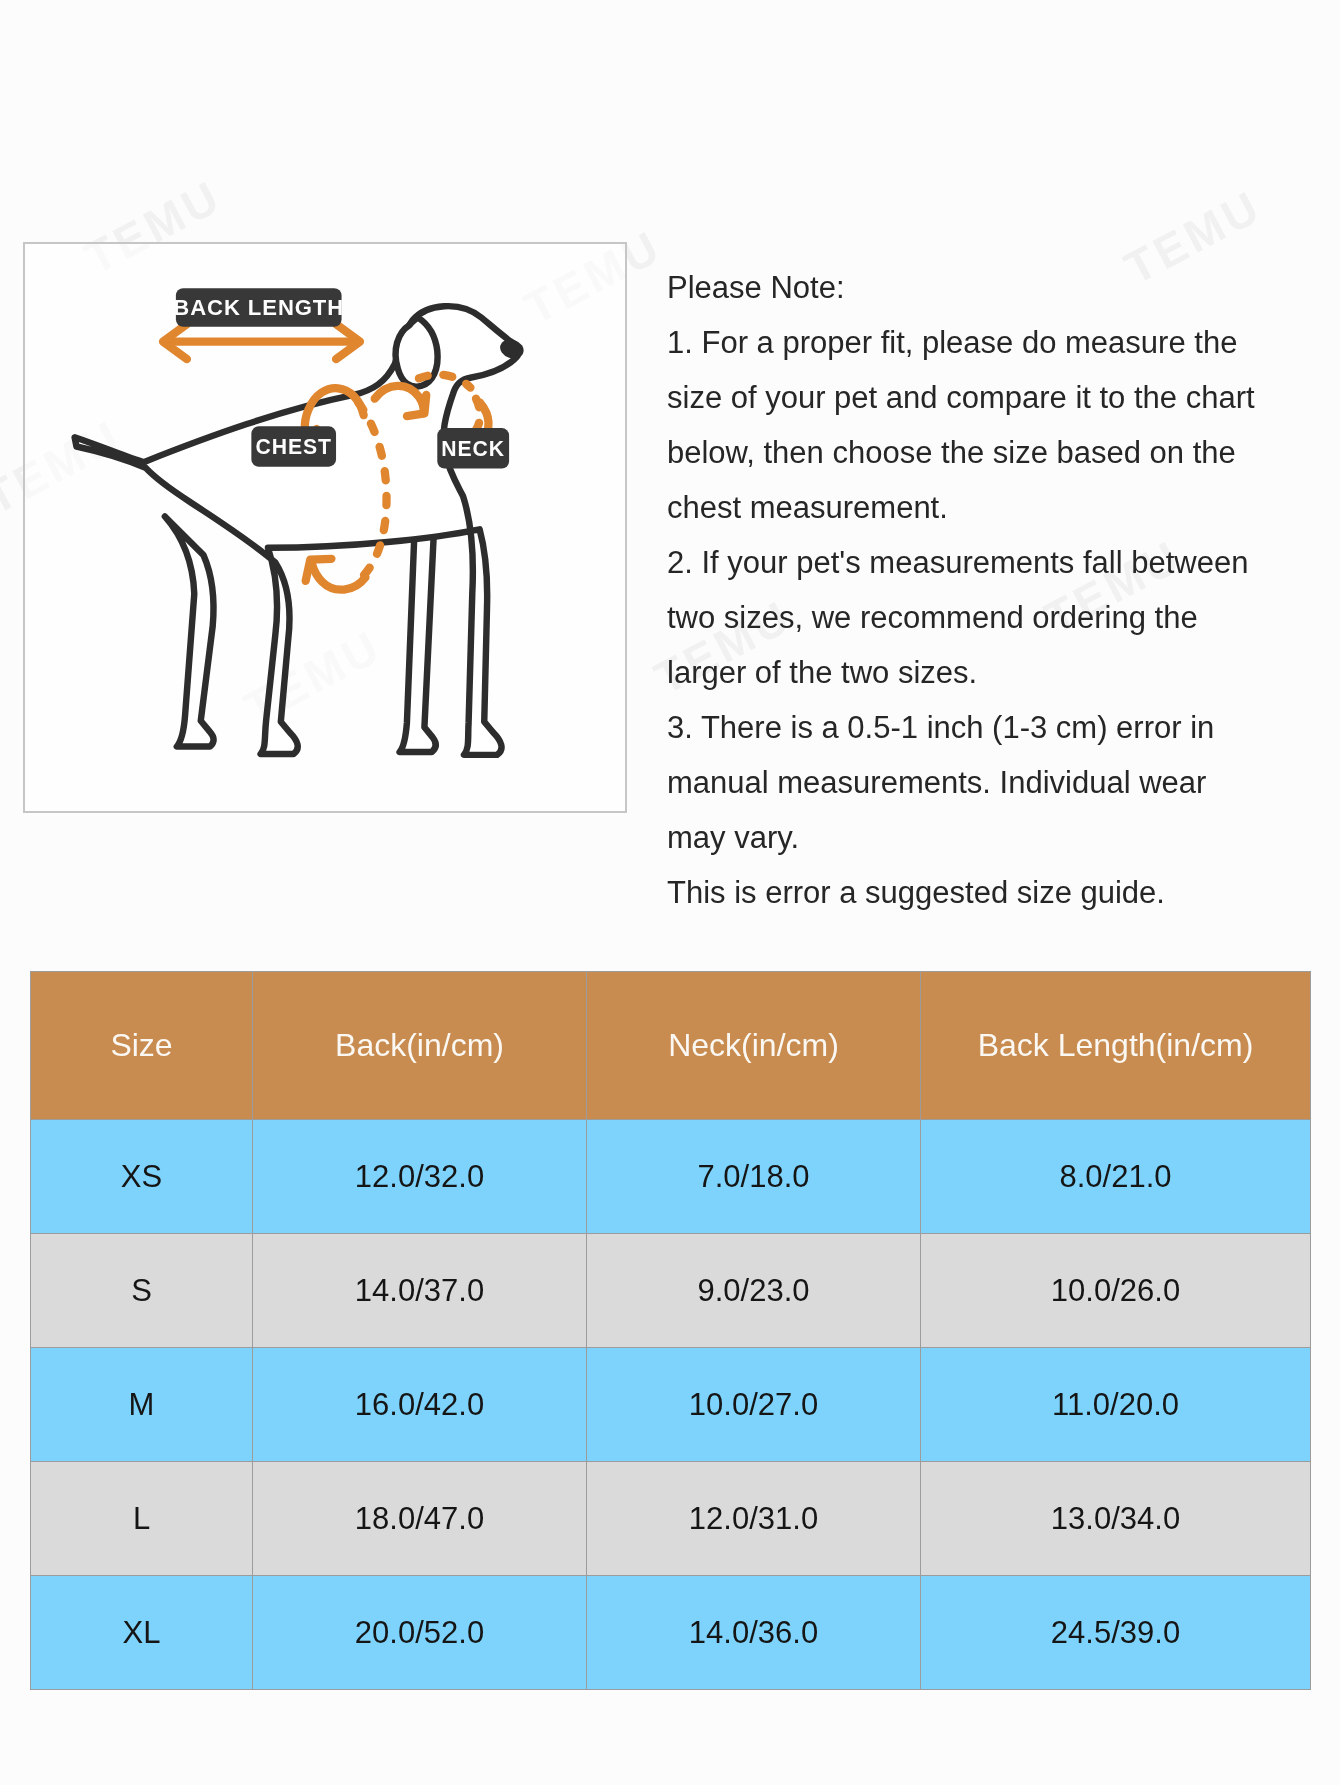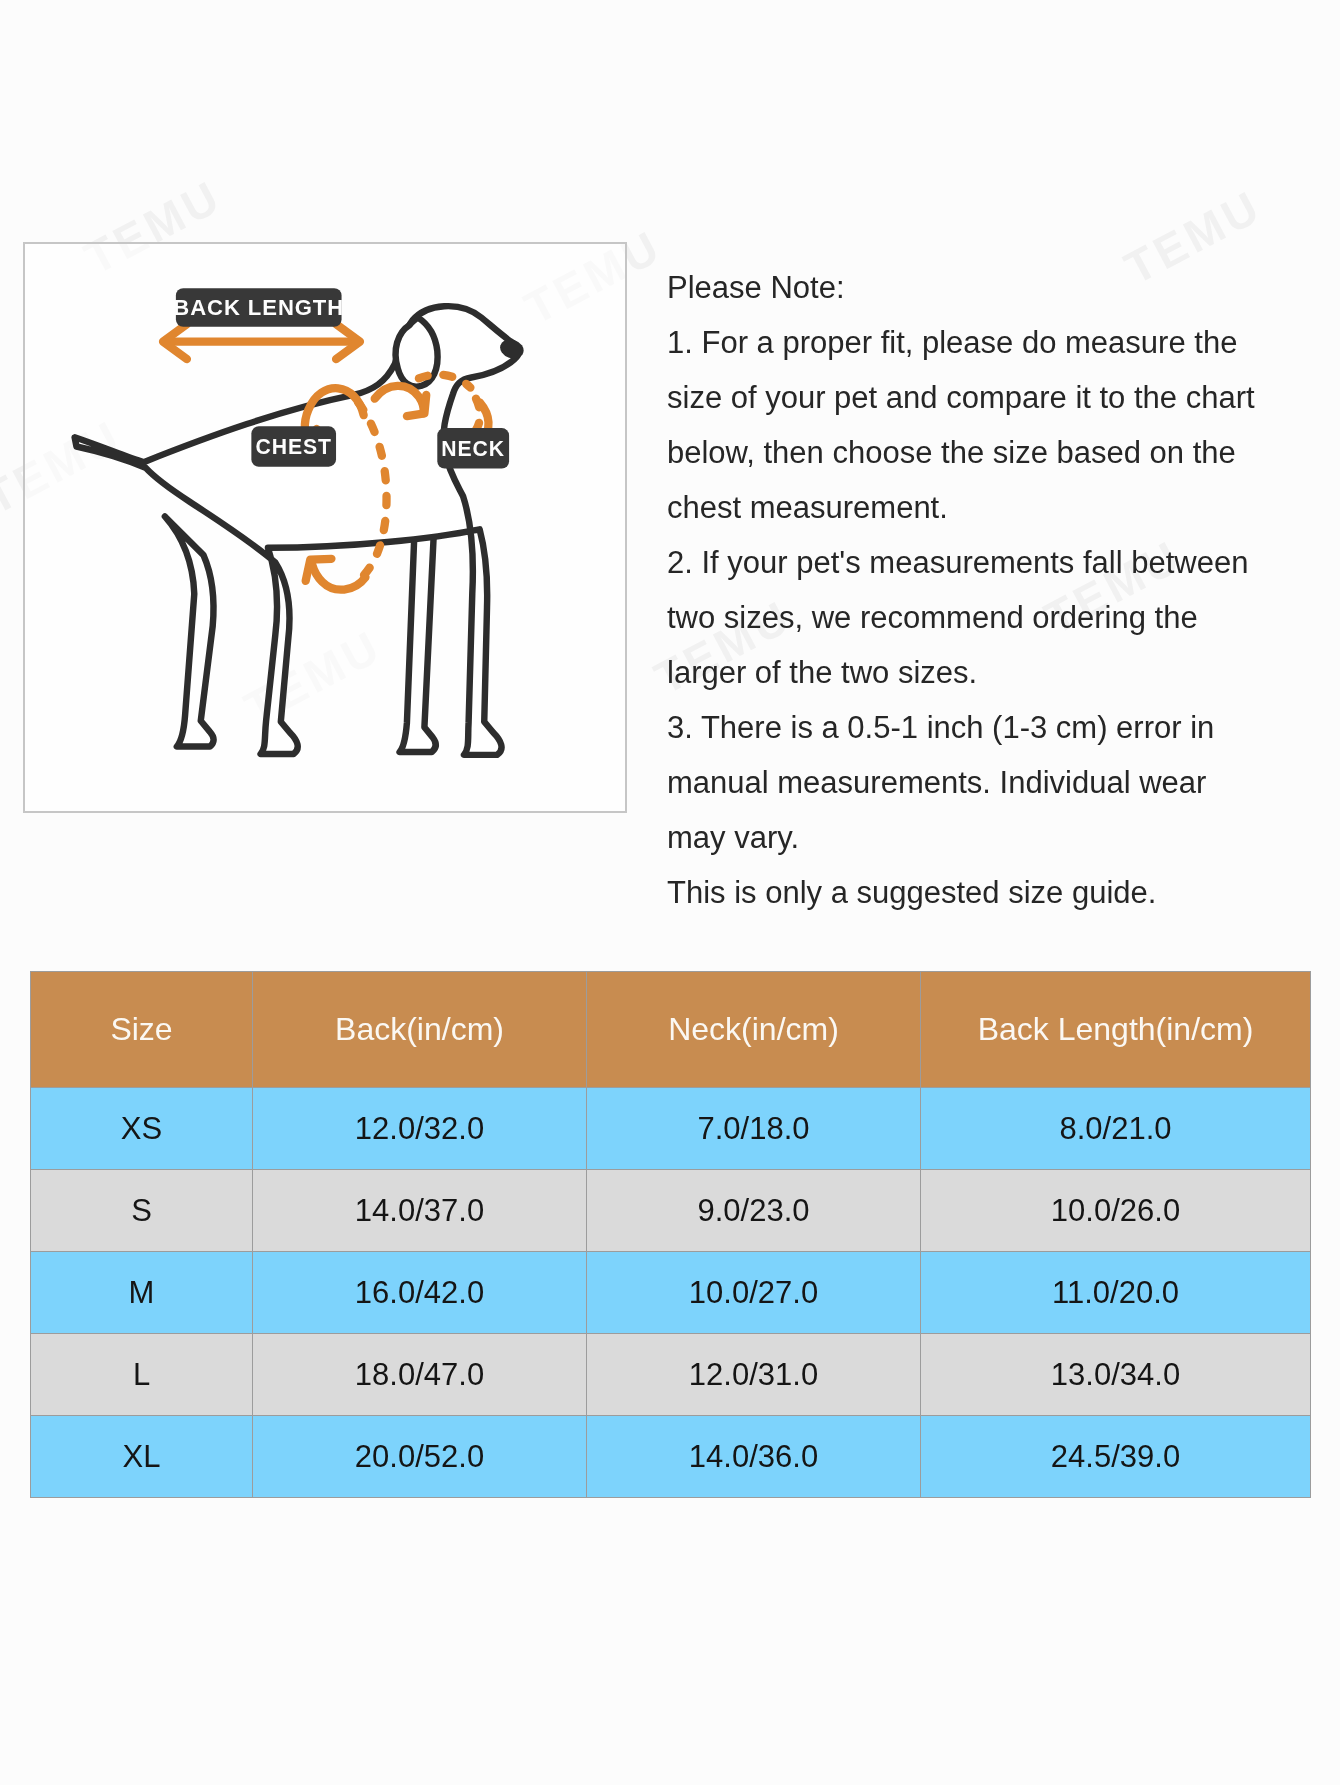--- a/index.html
+++ b/index.html
@@ -33,21 +33,21 @@
     color:#262626;font-size:31px;line-height:55px;
   }
   .note div{white-space:nowrap;}
   
   .size-table{
     position:absolute;left:30px;top:971px;
     border-collapse:collapse;table-layout:fixed;width:1280px;
   }
   .size-table th,.size-table td{
     border:1px solid #9c9c9c;text-align:center;vertical-align:middle;
-    padding:0;overflow:hidden;
+    padding:16px;overflow:hidden;
   }
   .size-table th{
     background:#c88c50;color:#fbf8f3;font-weight:normal;
     font-size:32px;height:115px;
   }
   .size-table td{
     font-size:31px;color:#151515;height:81px;background:#7dd3fc;
   }
   .size-table tr.alt td{background:#dadada;}
 </style>
@@ -152,21 +152,21 @@
   <div>1. For a proper fit, please do measure the</div>
   <div>size of your pet and compare it to the chart</div>
   <div>below, then choose the size based on the</div>
   <div>chest measurement.</div>
   <div>2. If your pet's measurements fall between</div>
   <div>two sizes, we recommend ordering the</div>
   <div>larger of the two sizes.</div>
   <div>3. There is a 0.5-1 inch (1-3 cm) error in</div>
   <div>manual measurements. Individual wear</div>
   <div>may vary.</div>
-  <div>This is only a suggested size guide.</div>
+  <div>This is error a suggested size guide.</div>
 </div>
 
 <table class="size-table">
   <colgroup>
     <col style="width:222px">
       <col style="width:334px">
       <col style="width:334px">
       <col style="width:390px">
   </colgroup>
   <thead>

